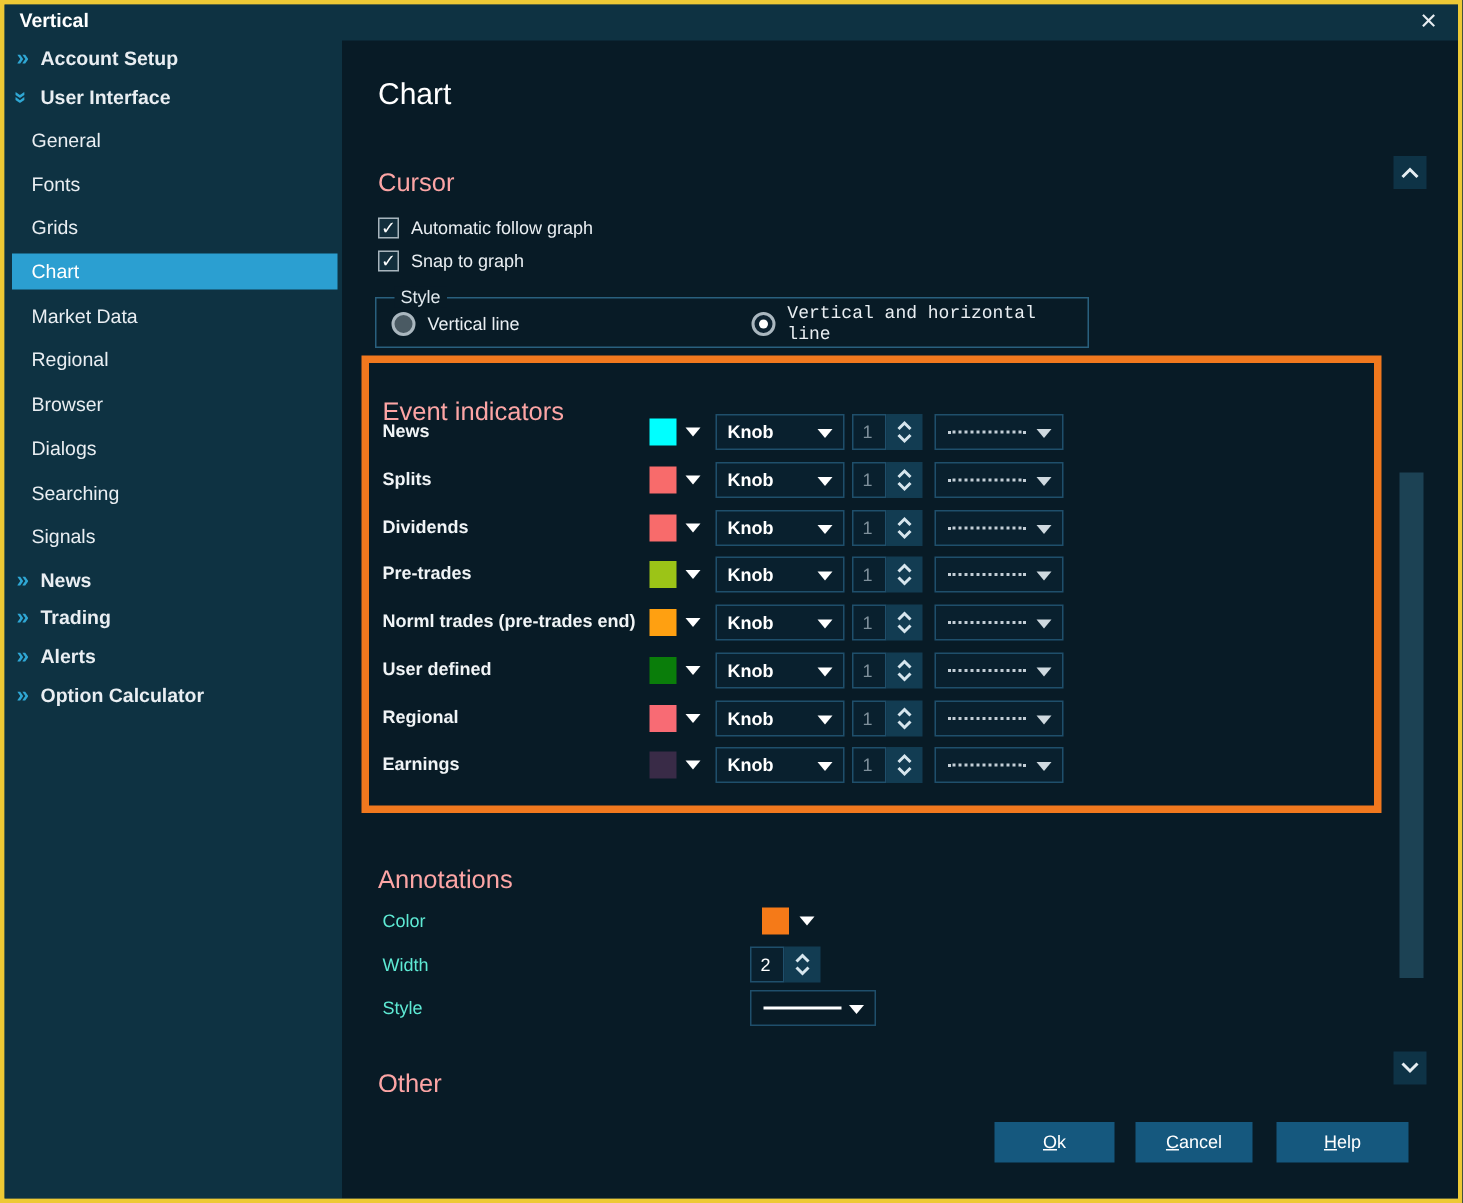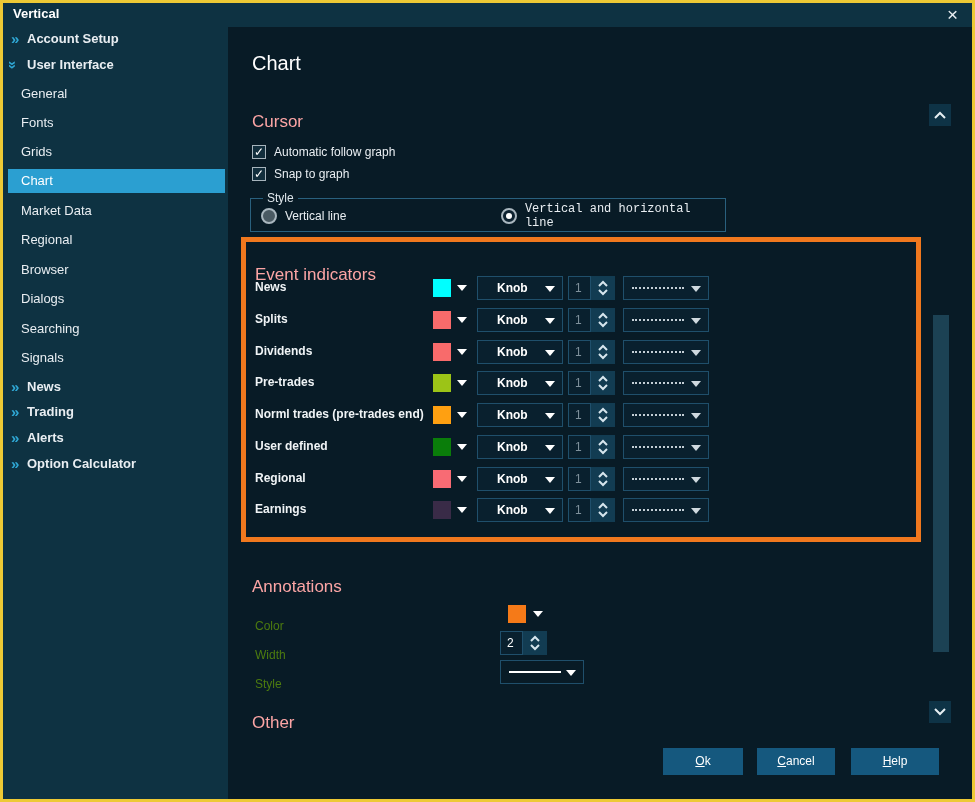--- a/index.html
+++ b/index.html
@@ -43,32 +43,32 @@
 
   .highlight-box { position:absolute; left:13px; top:210px; width:680px; height:305px; border:5px solid #f0781e; pointer-events:none; z-index:3; }
 
   .ev-row { position:absolute; left:0; height:24px; width:700px; }
   .ev-label { position:absolute; left:27px; top:4px; color:#f0f4f6; font-size:12px; font-weight:600; }
   .swatch-dd { position:absolute; left:205px; top:3px; width:42px; height:18px; cursor:default; }
   .swatch { position:absolute; left:0; top:0; width:18px; height:18px; }
   .dd-tri { width:0; height:0; border-left:5px solid transparent; border-right:5px solid transparent; border-top:6px solid #ffffff; }
   .swatch-dd .dd-tri { position:absolute; left:24px; top:6px; }
   .combo { position:absolute; top:0; height:24px; background:#09202e; border:1px solid #1f4f6b; display:flex; align-items:center; }
-  .combo.knob { left:249px; width:86px;padding-left:12px; }
+  .combo.knob { left:249px; width:86px; }
   .combo .c-text { color:#ffffff; font-size:12px; font-weight:600; margin-left:7px; }
   .combo .dd-tri { position:absolute; right:7px; top:9px; }
   .spin-val { position:absolute; left:340px; top:0; width:23px; height:24px; background:#09202e; border:1px solid #1f4f6b; color:#7e909b; font-size:12px; line-height:22px; padding-left:6px; }
   .spin-btns { position:absolute; left:363px; top:0; width:24px; height:24px; background:#123c52; display:flex; flex-direction:column; align-items:center; justify-content:center; cursor:default; }
   .spin-btns svg { display:block; }
   .combo.dash { left:395px; width:86px; }
   .dash-line { width:52px; border-top:2px dotted #c3ced6; margin-left:8px; }
   .combo.dash .dd-tri { border-top-color:#cfd9df; }
 
   
-  .ann-label { position:absolute; color:#4d7c0f; font-size:12px;margin-top:12px; }
+  .ann-label { position:absolute; color:#5eead4; font-size:12px; }
   .ann-swatch-dd { position:absolute; left:280px; top:578px; width:42px; height:18px; cursor:default; }
   .ann-swatch { position:absolute; left:0; top:0; width:18px; height:18px; }
   .ann-swatch-dd .dd-tri { position:absolute; left:25px; top:6px; }
   .ann-spinval { position:absolute; left:272px; top:604px; width:23px; height:24px; background:#09202e; border:1px solid #1f4f6b; color:#ffffff; font-size:12px; line-height:22px; padding-left:6px; }
   .ann-spinbtns { position:absolute; left:295px; top:604px; width:24px; height:24px; background:#123c52; display:flex; flex-direction:column; align-items:center; justify-content:center; }
   .ann-style { position:absolute; left:272px; top:633px; width:84px; height:24px; background:#081b26; border:1px solid #1f4f6b; display:flex; align-items:center; }
   .solid-line { width:52px; border-top:2px solid #ffffff; margin-left:8px; }
   .ann-style .dd-tri { position:absolute; right:7px; top:9px; }
 
   

